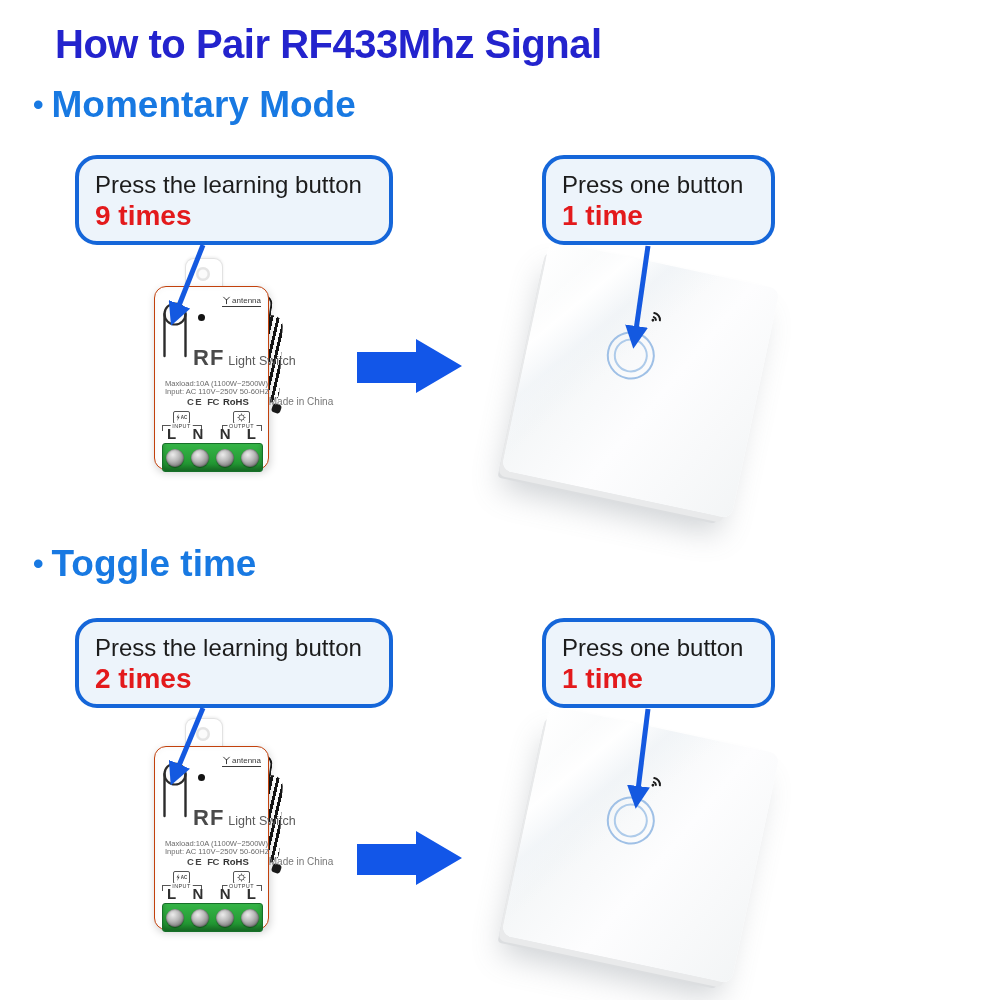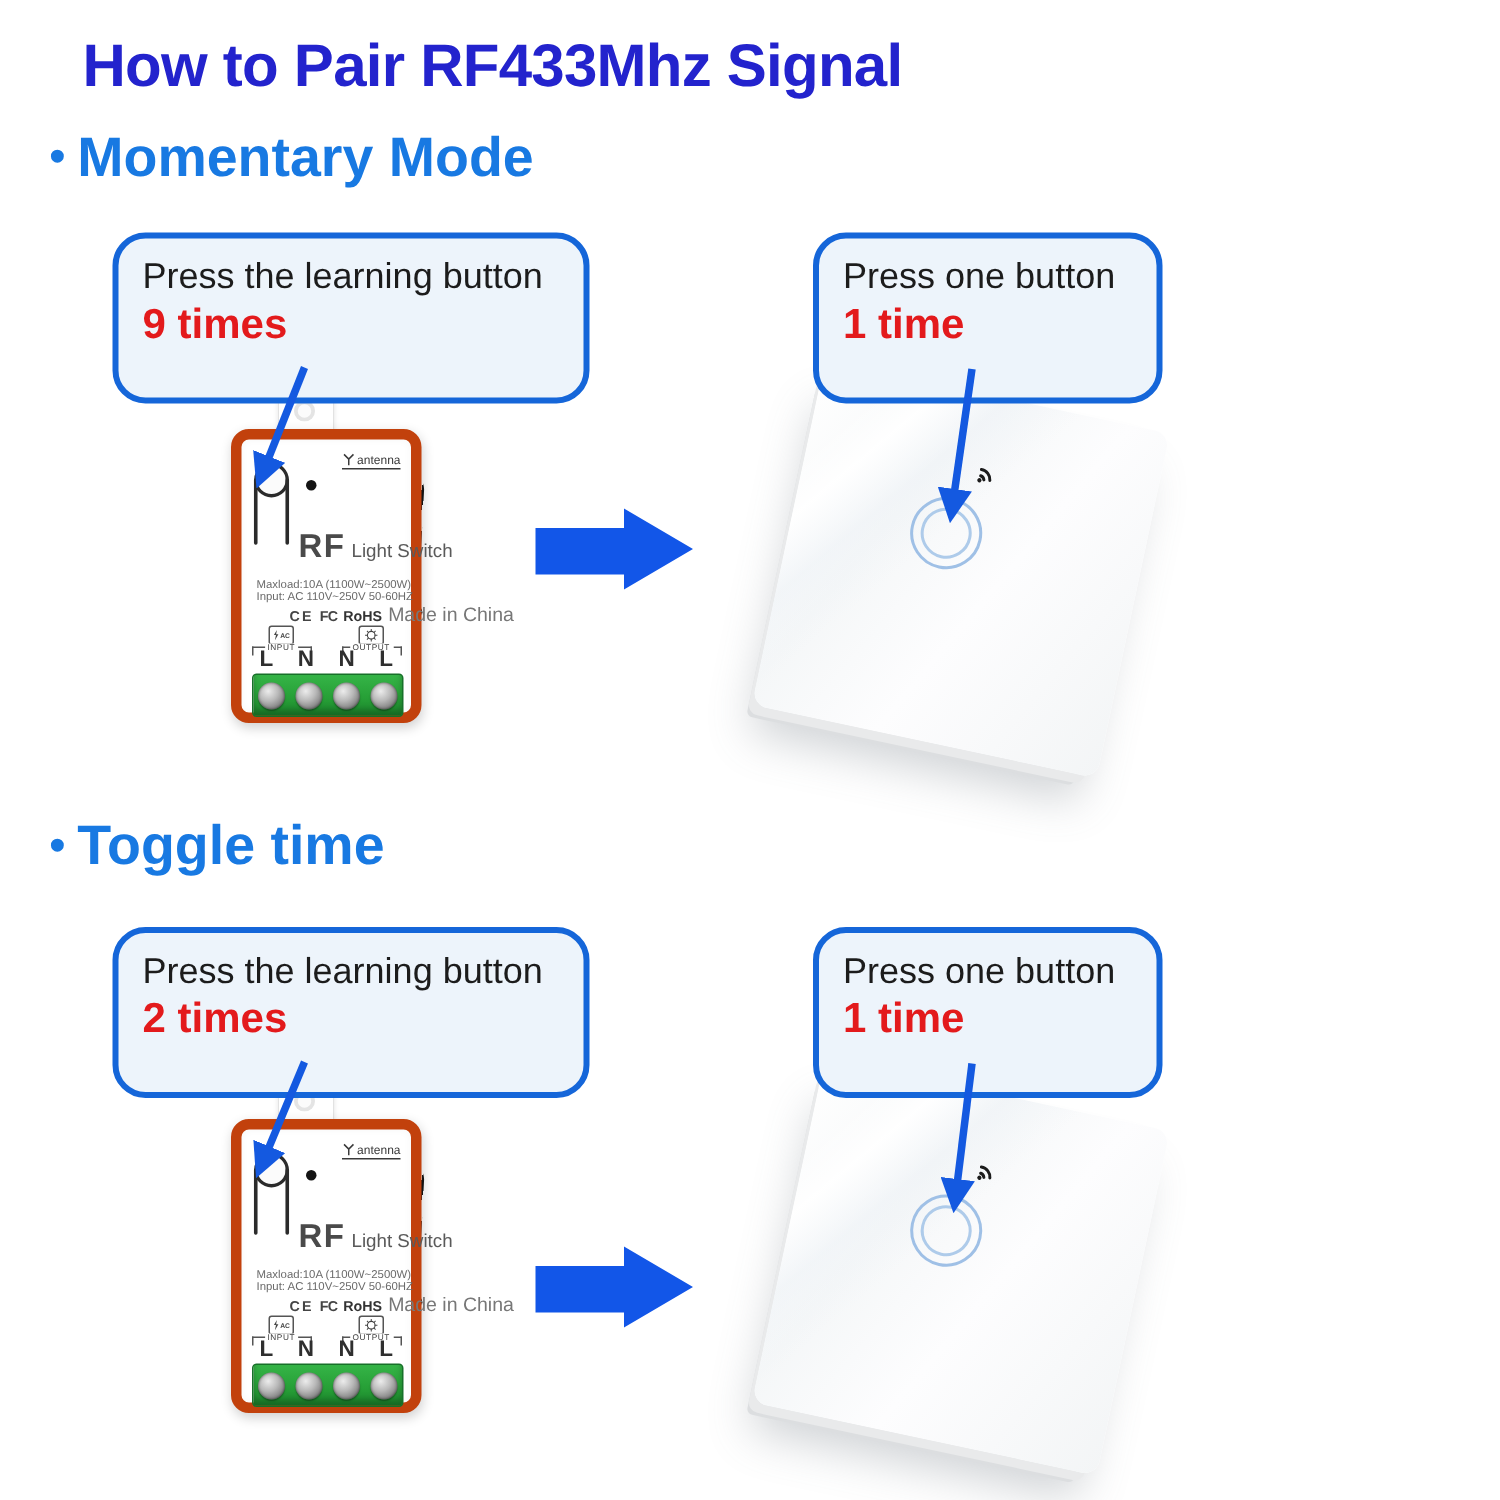--- a/index.html
+++ b/index.html
@@ -8,21 +8,21 @@
     font-family:"Liberation Sans", sans-serif;overflow:hidden;
   }
   
   .title{position:absolute;left:55px;top:22px;font-size:40px;font-weight:bold;color:#2323cd;letter-spacing:-0.5px;}
   .section-head{position:absolute;font-size:37px;font-weight:bold;color:#1879e2;display:flex;align-items:center;}
   .section-head .bullet{font-size:30px;margin-right:8px;}
   #sec1-head{left:33px;top:84px;}
   #sec2-head{left:33px;top:543px;}
   
   .callout{
-    position:absolute;box-sizing:border-box;height:114px;
+    position:absolute;box-sizing:border-box;height:90px;
     background:#edf4fb;border:4px solid #1566d9;border-radius:22px;
     padding:11px 16px 8px 16px;z-index:4;
   }
   .callout .l1{font-size:24px;color:#1c1c1c;line-height:30px;white-space:nowrap;}
   .callout .l2{font-size:28px;font-weight:bold;color:#e31a1c;line-height:32px;white-space:nowrap;}
   #c1{left:75px;top:155px;width:318px;}
   #c2{left:542px;top:155px;width:233px;}
   #c3{left:75px;top:618px;width:318px;}
   #c4{left:542px;top:618px;width:233px;}
   
@@ -31,39 +31,39 @@
   #module2{left:146px;top:718px;}
   .module-tab{
     position:absolute;left:39px;top:0;width:36px;height:34px;background:#fff;
     border:1px solid #e2e2e2;border-bottom:none;border-radius:9px 9px 0 0;
     box-shadow:0 -1px 3px rgba(0,0,0,.08);
   }
   .module-hole{position:absolute;left:10px;top:8px;width:14px;height:14px;border-radius:50%;
     background:#fbfbfb;box-shadow:inset 0 0 0 2.5px #e4e4e4;}
   .module-body{
     position:absolute;left:8px;top:28px;width:113px;height:182px;background:#ffffff;
-    border:7px solid #c2410c;border-radius:12px;
+    border:1px solid #c2410c;border-radius:12px;
     box-shadow:1px 3px 8px rgba(0,0,0,.18), inset 0 0 6px rgba(0,0,0,.04);
   }
   .learn-btn{position:absolute;left:7px;top:15px;}
   .led{position:absolute;left:43px;top:27px;width:7px;height:7px;border-radius:50%;background:#141414;}
   .antenna-label{position:absolute;right:7px;top:9px;display:flex;align-items:flex-end;gap:1px;
     border-bottom:1px solid #3a3a3a;padding-bottom:1px;}
   .antenna-label span{font-size:8px;color:#3a3a3a;}
   .brand-row{position:absolute;left:10px;top:58px;white-space:nowrap;}
   .brand-row .rf{font-size:22px;font-weight:bold;color:#4a4a4a;letter-spacing:1px;margin-left:28px;}
   .brand-row .prod{font-size:12.5px;color:#5a5a5a;margin-left:4px;}
   .spec{position:absolute;left:10px;font-size:7.6px;color:#6b6b6b;white-space:nowrap;}
   .spec.s1{top:92px;}
   .spec.s2{top:100px;}
   .certs{position:absolute;left:10px;top:109px;display:flex;align-items:baseline;gap:4px;white-space:nowrap;}
   .certs .ce{font-size:9.5px;font-weight:bold;color:#444;letter-spacing:1.5px;margin-left:22px;}
   .certs .fc{font-size:9.5px;font-weight:bold;color:#444;letter-spacing:-0.5px;}
   .certs .rohs{font-size:9.5px;font-weight:bold;color:#333;}
-  .certs .made{font-size:13px;color:#777;}
+  .certs .made{font-size:10px;color:#777;margin-left:16px;}
   .io-row{position:absolute;left:0;top:124px;width:113px;display:flex;justify-content:center;gap:20px;}
   .io-group{width:40px;position:relative;}
   .io-icon{margin:0 auto;width:15px;height:11px;border:1px solid #555;border-radius:2px;
     display:flex;align-items:center;justify-content:center;gap:1px;background:#fff;}
   .io-icon .ac-txt{font-size:4.5px;color:#444;font-weight:bold;}
   .io-bracket{margin-top:1px;height:5px;border-top:1px solid #555;border-left:1px solid #555;border-right:1px solid #555;position:relative;}
   .io-label{position:absolute;top:-3.5px;left:50%;transform:translateX(-50%);
     background:#fff;padding:0 2px;font-size:5.5px;color:#3a3a3a;letter-spacing:.4px;white-space:nowrap;}
   .terminals{position:absolute;left:12px;top:138px;width:89px;display:flex;justify-content:space-between;}
   .terminals span{font-size:15px;font-weight:bold;color:#2f2f2f;}

